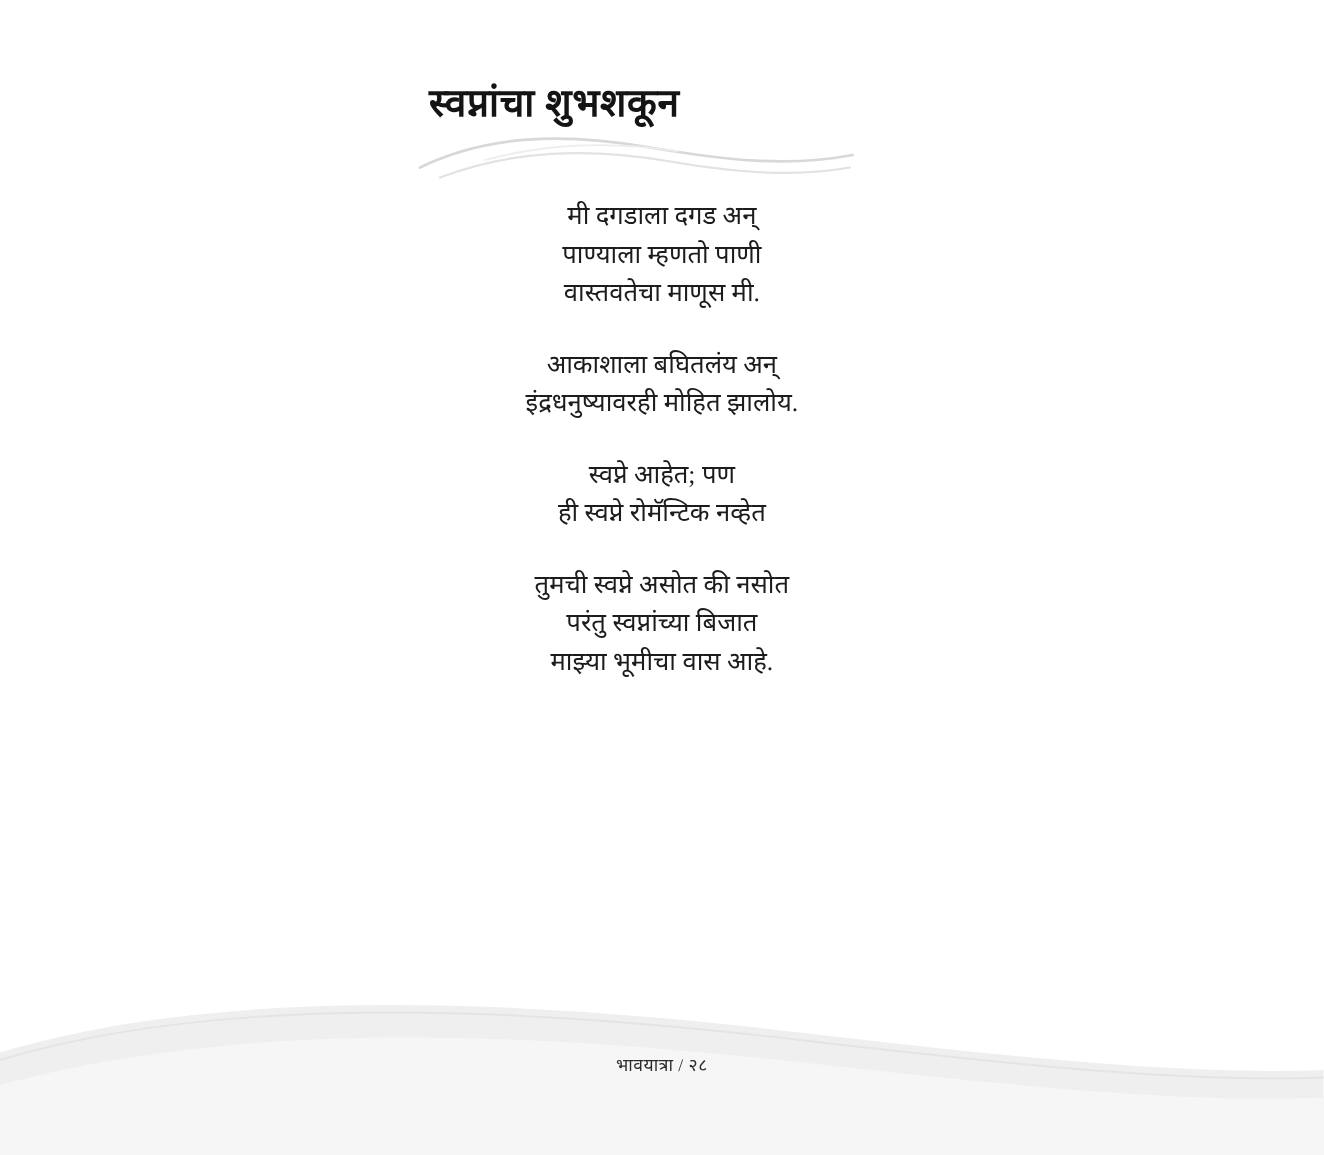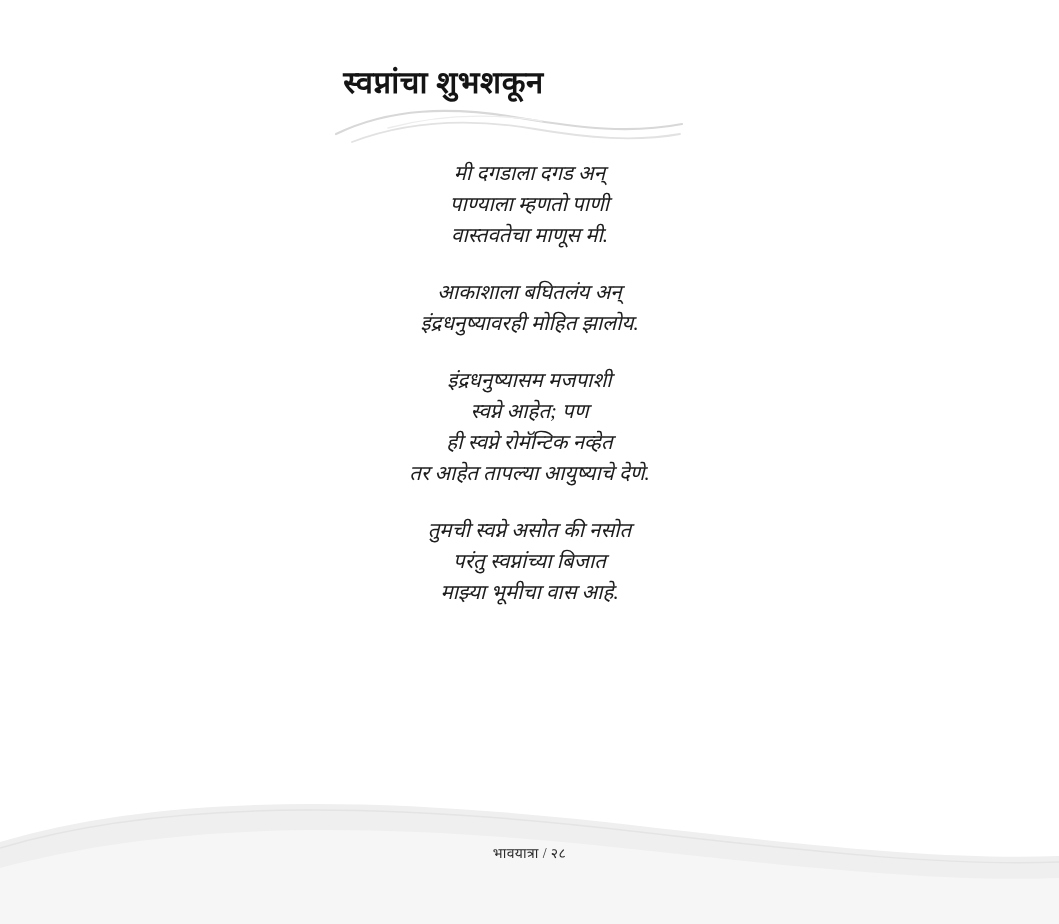--- a/index.html
+++ b/index.html
@@ -62,21 +62,20 @@
   }
   .stanza:last-child {
     margin-bottom: 0;
     text-align: center;
   }
   .line {
     font-size: 20.5px;
     line-height: 31px;
     color: #1c1c1c;
     white-space: nowrap;
-    font-style: italic;
   }
 
   
   .bottom-ribbon {
     position: absolute;
     left: 0;
     bottom: 0;
     width: 1059px;
     height: 160px;
     pointer-events: none;
@@ -119,24 +118,22 @@
       <div class="line">वास्तवतेचा माणूस मी.</div>
     </div>
 
     <div class="stanza">
       <div class="line">आकाशाला बघितलंय अन्</div>
       <div class="line">इंद्रधनुष्यावरही मोहित झालोय.</div>
     </div>
 
 
     <div class="stanza">
-      <div class="line">इंद्रधनुष्यासम मजपाशी</div>
       <div class="line">स्वप्ने आहेत; पण</div>
       <div class="line">ही स्वप्ने रोमॅन्टिक नव्हेत</div>
-      <div class="line">तर आहेत तापल्या आयुष्याचे देणे.</div>
     </div>
 
     <div class="stanza">
       <div class="line">तुमची स्वप्ने असोत की नसोत</div>
       <div class="line">परंतु स्वप्नांच्या बिजात</div>
       <div class="line">माझ्या भूमीचा वास आहे.</div>
     </div>
 
   </div>
 

